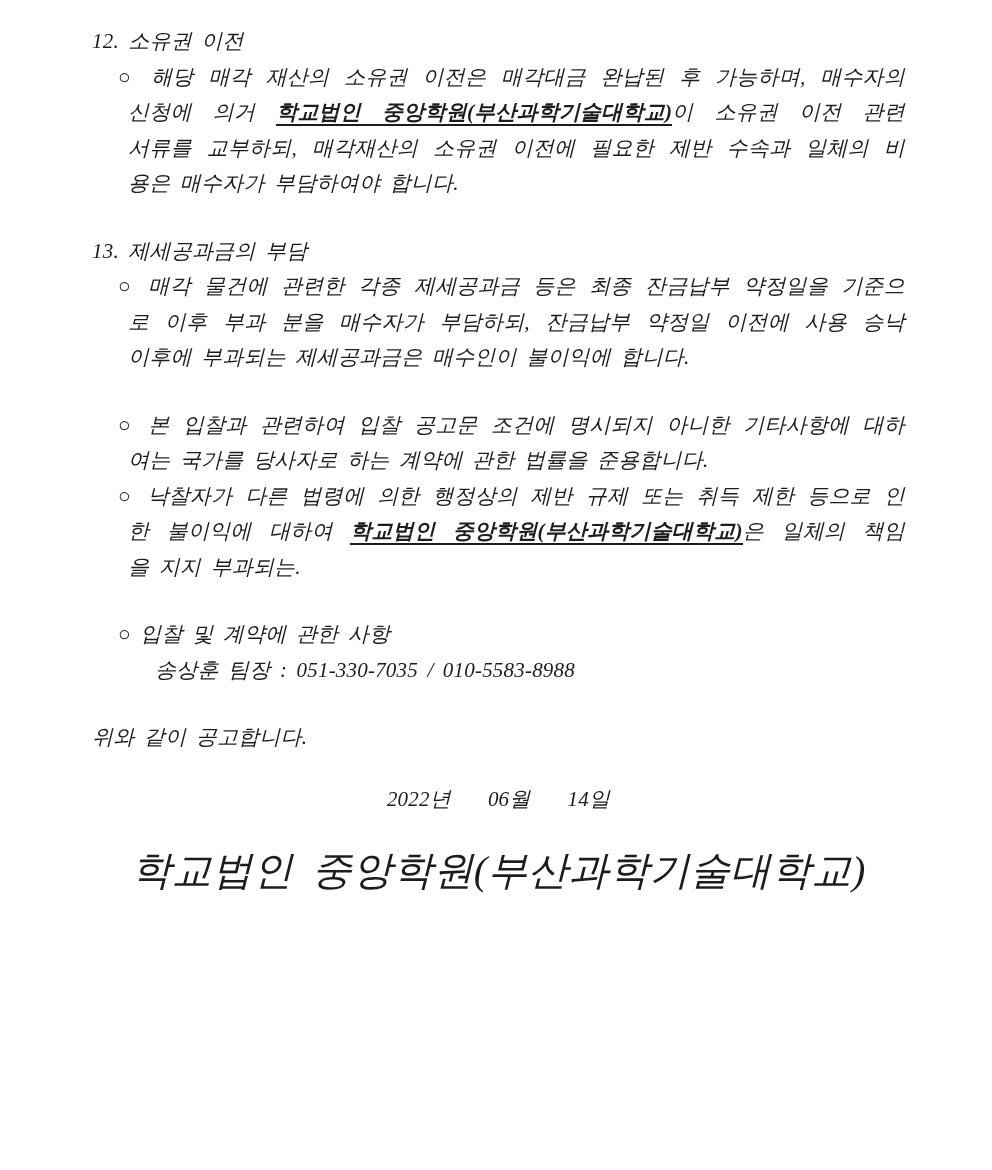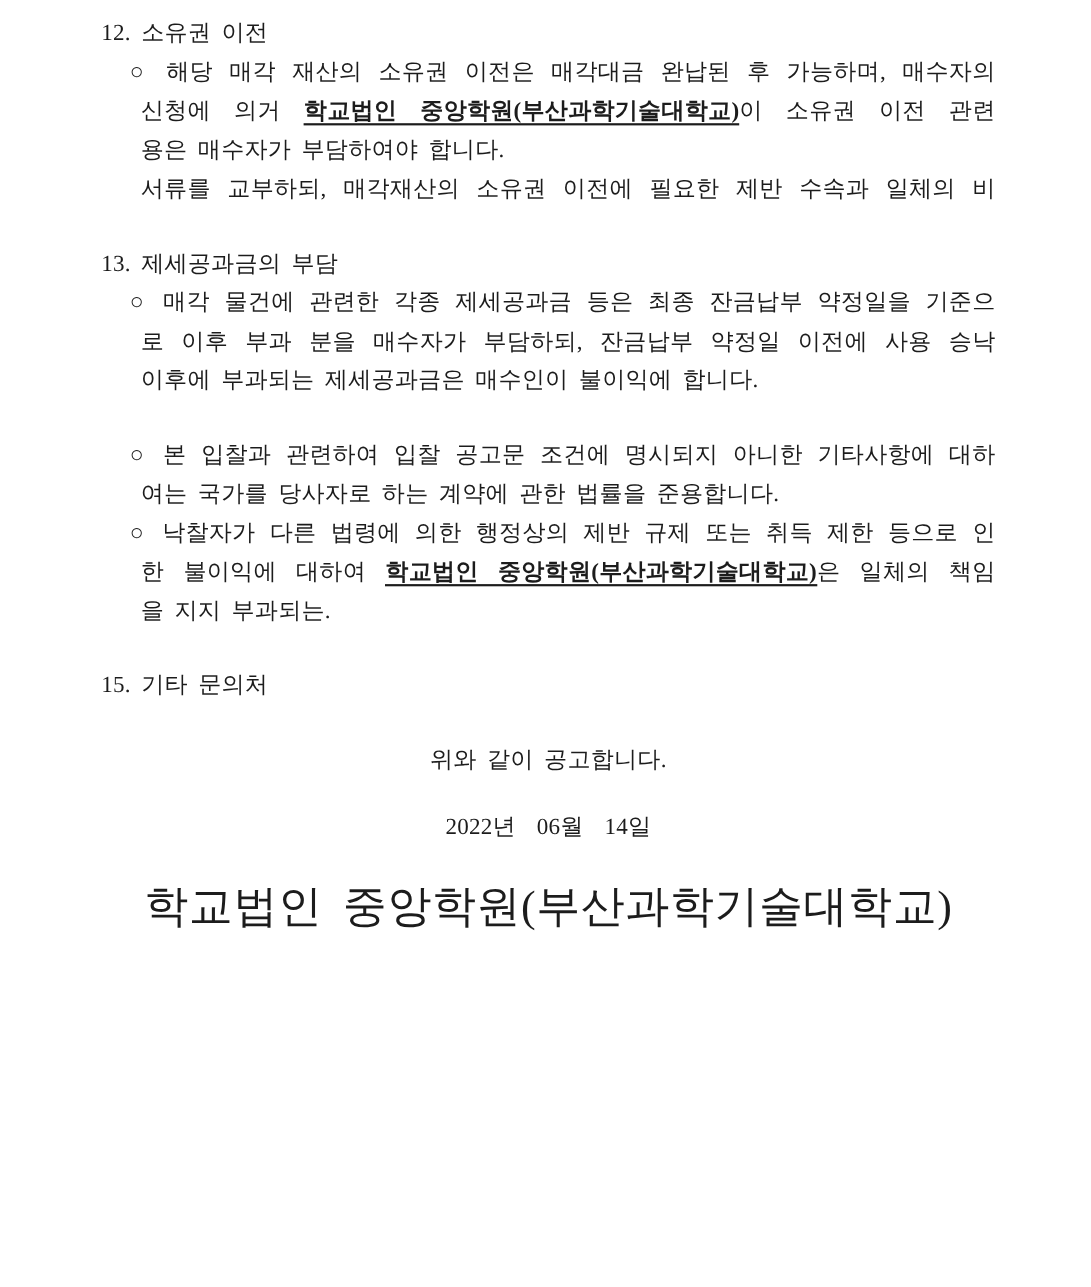--- a/index.html
+++ b/index.html
@@ -8,21 +8,22 @@
   }
   body {
     width: 992px;
     height: 1170px;
     background: #ffffff;
     color: #1c1c1c;
     font-family: "Liberation Serif", "DejaVu Serif", serif;
     overflow: hidden;
   }
   .doc {
-    padding: 12px 87px 0 92px; 
+    padding: 24px 87px 0 92px; 
+    font-style: italic;
   }
   .line {
     font-size: 21px;
     line-height: 35.5px;
     word-spacing: 4px;
     letter-spacing: 0.2px;
     white-space: normal;
   }
   
   .line.j {
@@ -42,26 +43,25 @@
     font-size: 1.0em;
   }
   .bu {
     font-weight: 700;
     border-bottom: 2px solid currentColor;
   }
   .contact {
     margin-left: 27px;       
   }
   .closing {
-    text-align: center;
   }
   .date-row {
     display: flex;
     justify-content: center;
-    gap: 19px;
+    gap: 37px;
     margin-top: 26px;
   }
   .signature {
     margin-top: 28px;
     text-align: center;
     font-size: 40px;
     line-height: 52px;
     letter-spacing: 0.5px;
     font-weight: 500;
     word-spacing: 8px;
@@ -70,22 +70,22 @@
 </head>
 <body>
 
 <div class="doc">
 
   <section class="sec">
     <div class="line head"><span>12.</span> <span>소유권 이전</span></div>
     <div class="para">
       <div class="line j first"><span class="bullet">○</span> <span>해당 매각 재산의 소유권 이전은 매각대금 완납된 후 가능하며, 매수자의</span></div>
       <div class="line j"><span>신청에 의거</span> <b class="bu">학교법인 중앙학원(부산과학기술대학교)</b><span>이 소유권 이전 관련</span></div>
+      <div class="line j"><span>서류를 교부하되, 매각재산의 소유권 이전에 필요한 제반 수속과 일체의 비</span></div>
       <div class="line"><span>용은 매수자가 부담하여야 합니다.</span></div>
-      <div class="line j"><span>서류를 교부하되, 매각재산의 소유권 이전에 필요한 제반 수속과 일체의 비</span></div>
     </div>
   </section>
 
   <section class="sec">
     <div class="line head"><span>13.</span> <span>제세공과금의 부담</span></div>
     <div class="para">
       <div class="line j first"><span class="bullet">○</span> <span>매각 물건에 관련한 각종 제세공과금 등은 최종 잔금납부 약정일을 기준으</span></div>
       <div class="line j"><span>로 이후 부과 분을 매수자가 부담하되, 잔금납부 약정일 이전에 사용 승낙</span></div>
       <div class="line"><span>이후에 부과되는 제세공과금은 매수인이 불이익에 합니다.</span></div>
     </div>
@@ -97,21 +97,24 @@
       <div class="line"><span>여는 국가를 당사자로 하는 계약에 관한 법률을 준용합니다.</span></div>
     </div>
     <div class="para">
       <div class="line j first"><span class="bullet">○</span> <span>낙찰자가 다른 법령에 의한 행정상의 제반 규제 또는 취득 제한 등으로 인</span></div>
       <div class="line j"><span>한 불이익에 대하여</span> <b class="bu">학교법인 중앙학원(부산과학기술대학교)</b><span>은 일체의 책임</span></div>
       <div class="line"><span>을 지지 부과되는.</span></div>
     </div>
   </section>
 
   <section class="sec">
-    <div class="line head"><span>15.</span> <span>기타 문의처</span></div>
+    <div class="para">
+      <div class="line first"><span class="bullet">○</span> <span>입찰 및 계약에 관한 사항</span></div>
+      <div class="line contact"><span>송상훈 팀장 : 051-330-7035 / 010-5583-8988</span></div>
+    </div>
   </section>
 
   <div class="line closing"><span>위와 같이 공고합니다.</span></div>
 
   <div class="date-row line">
     <span>2022년</span>
     <span>06월</span>
     <span>14일</span>
   </div>
 

